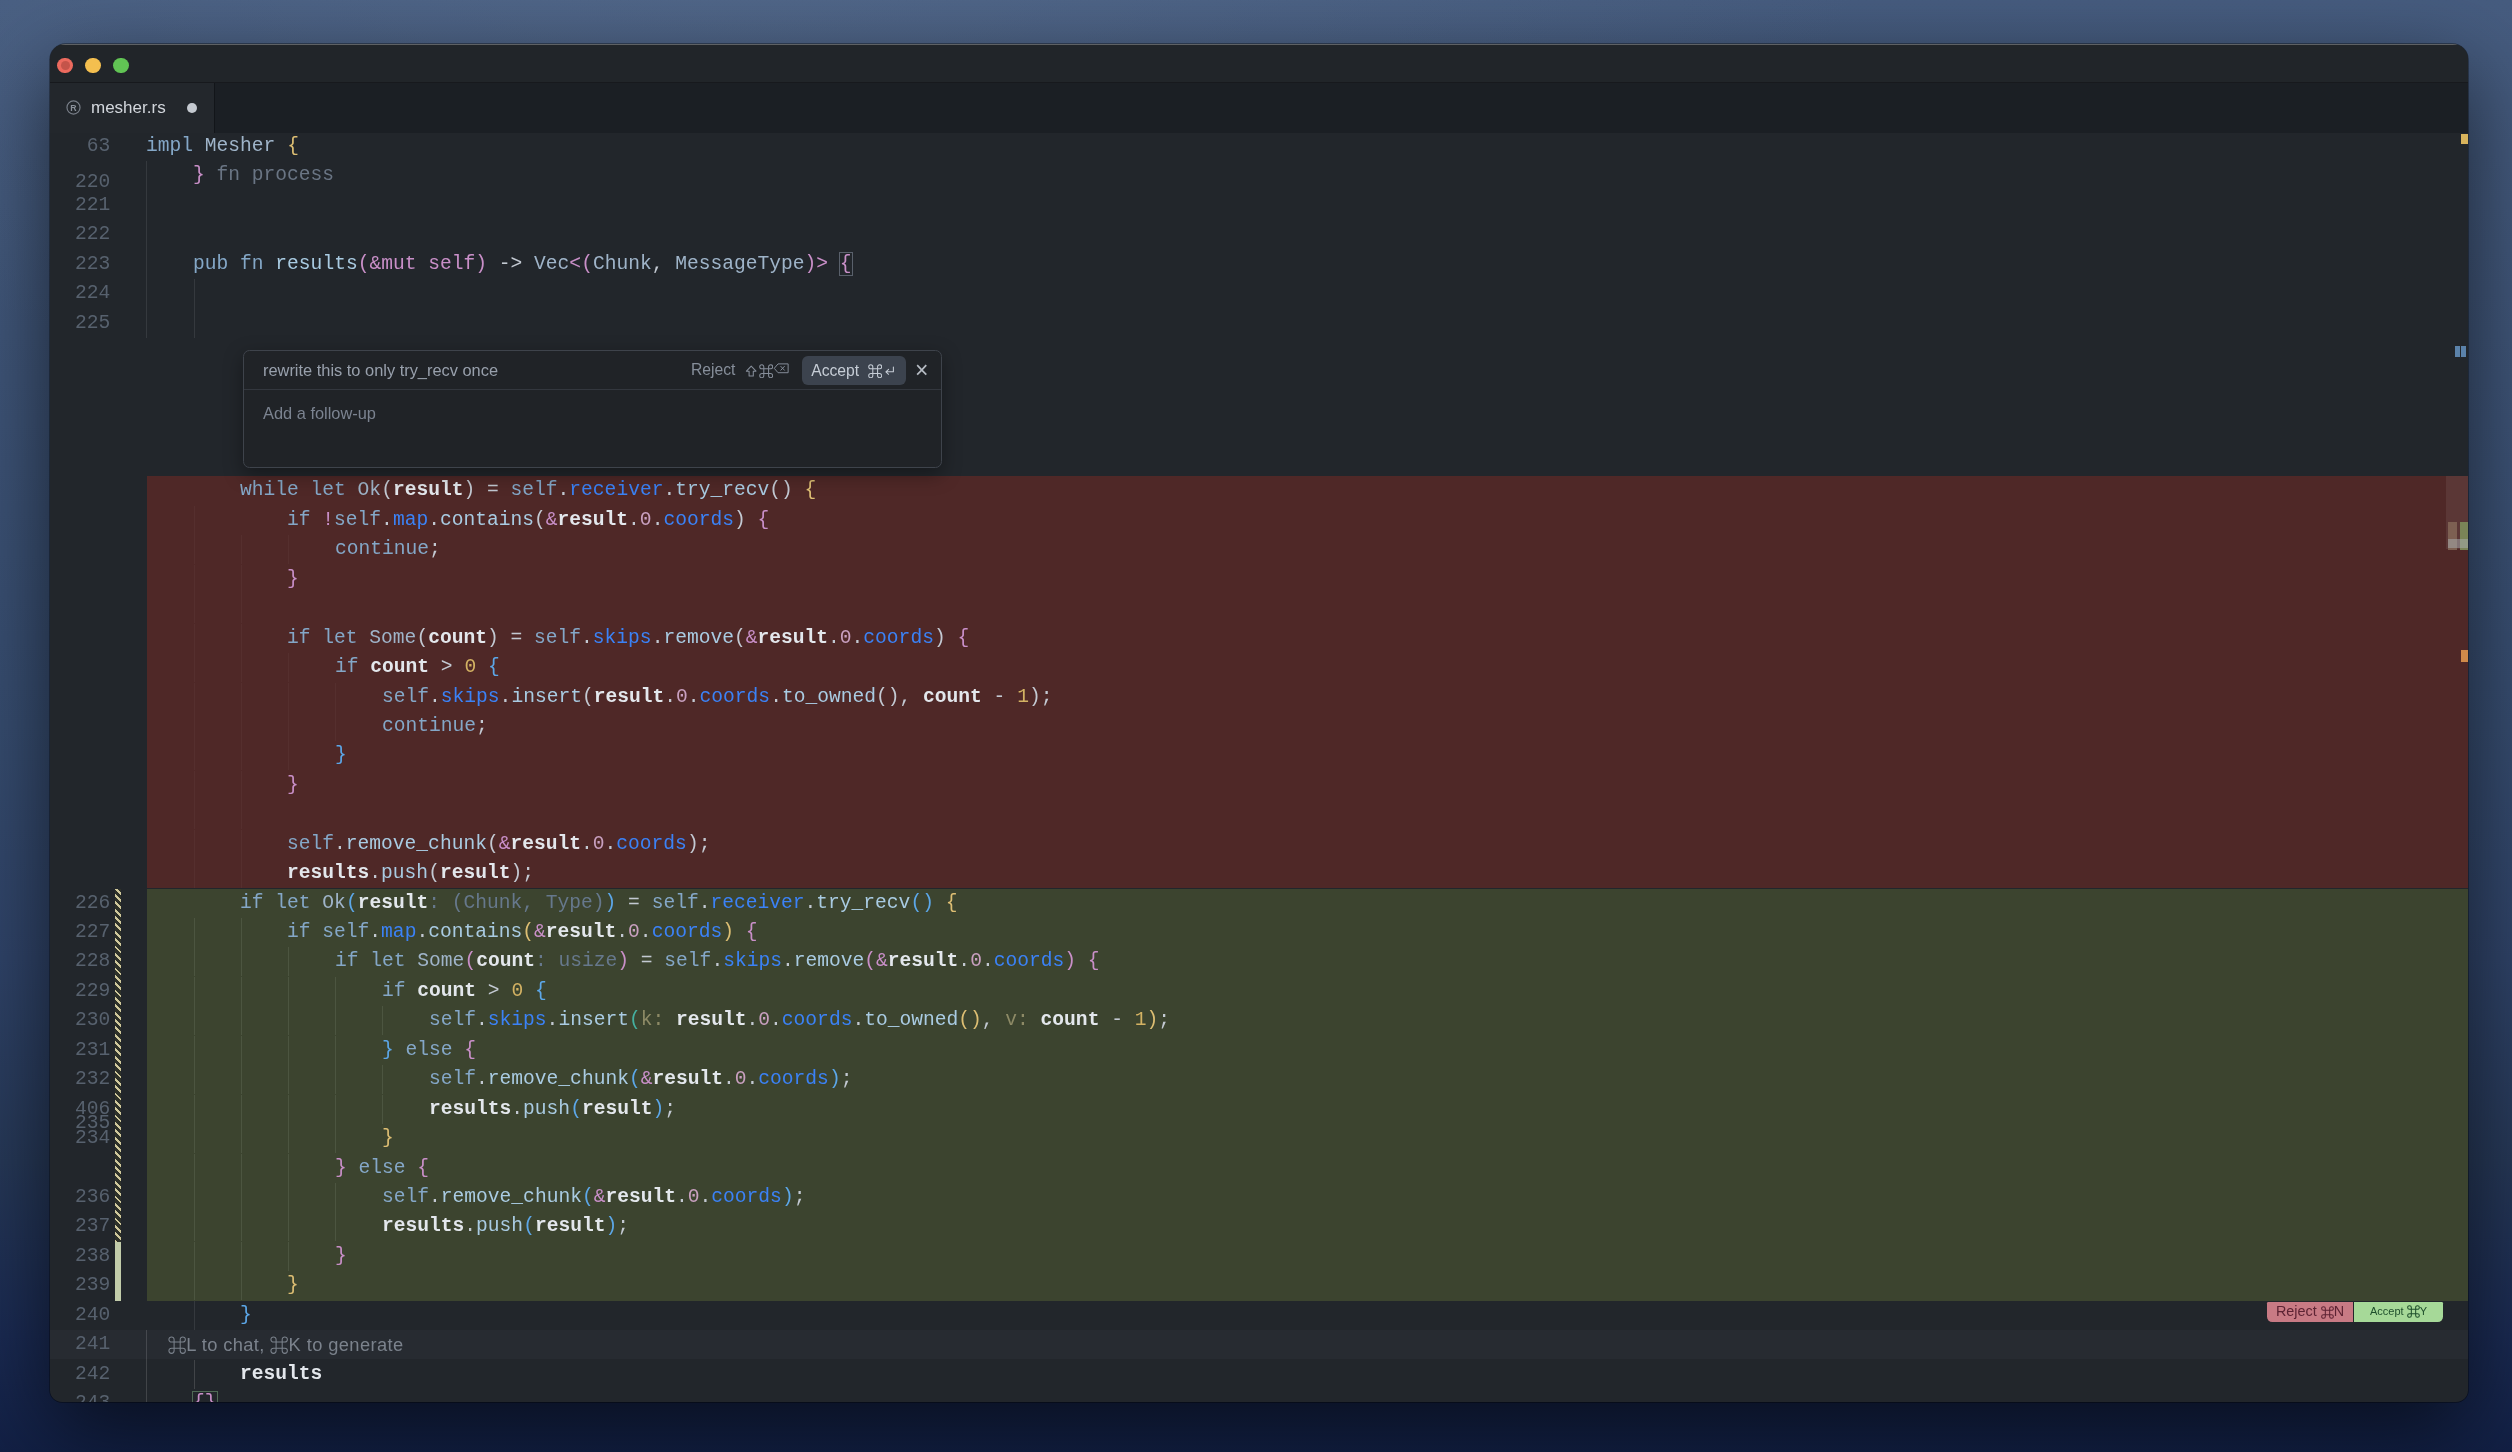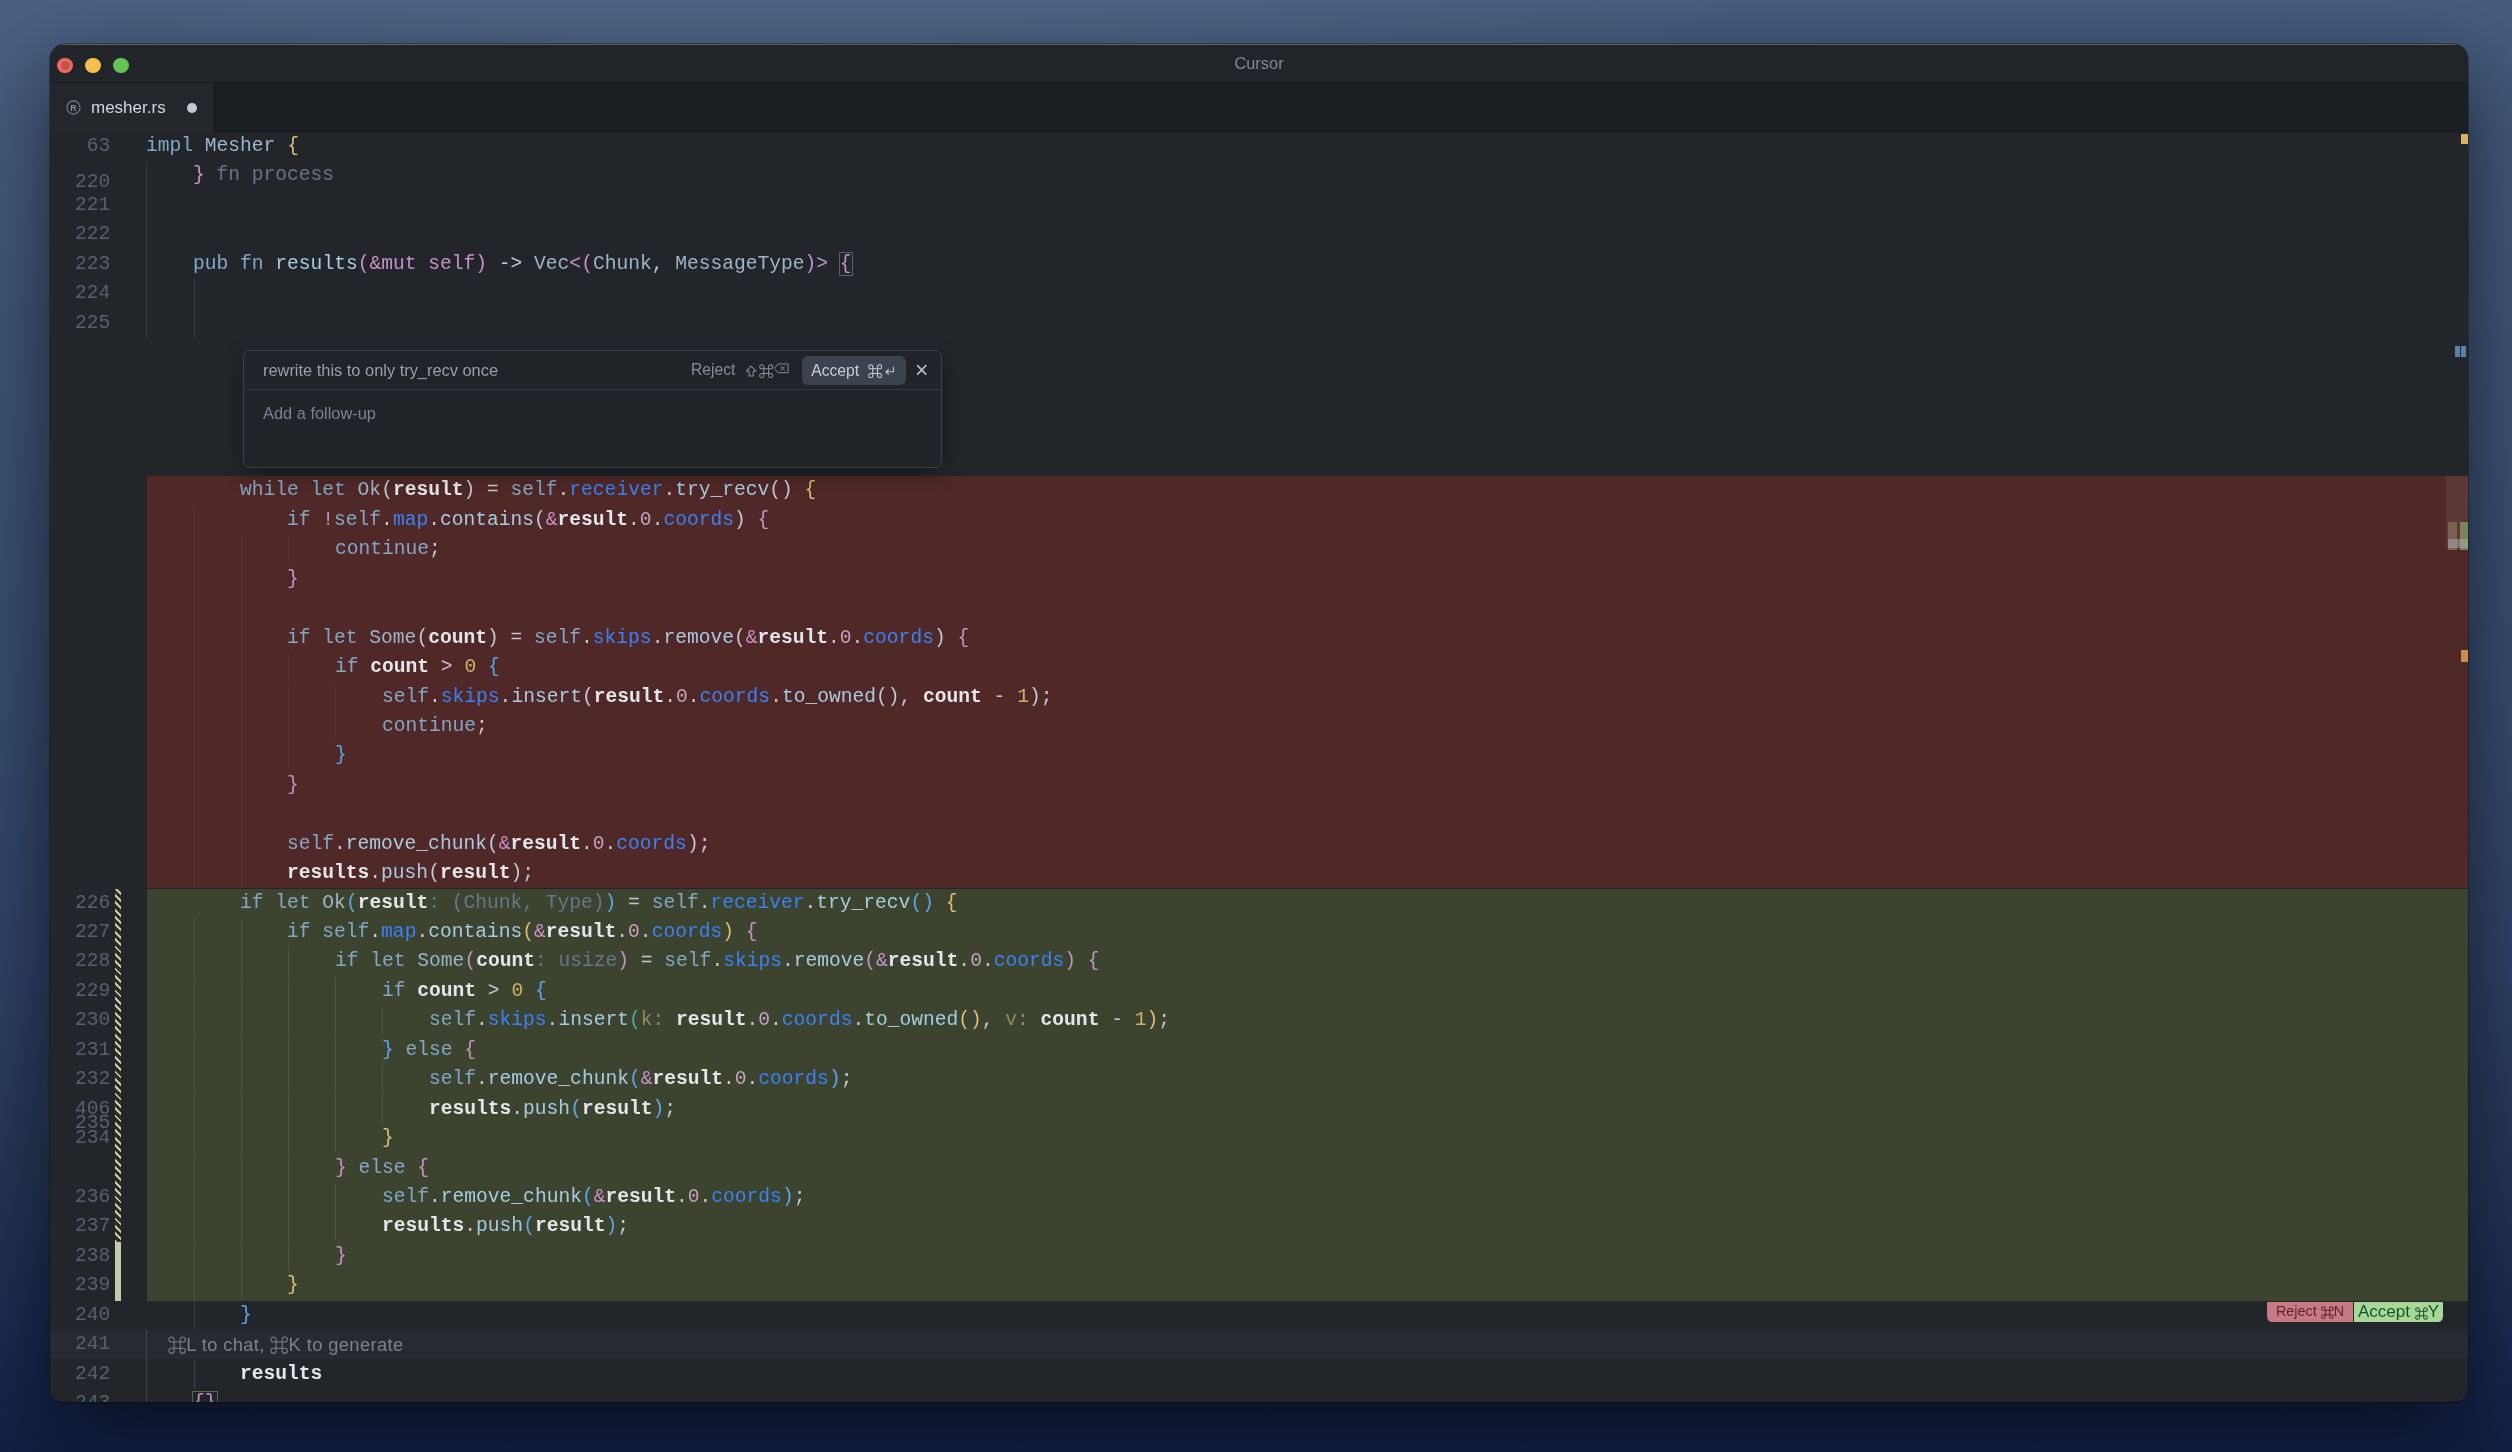--- a/index.html
+++ b/index.html
@@ -43,30 +43,29 @@
 .x{position:absolute;left:671px;top:0px;color:#b6bcc4;font-size:23px;font-weight:400}
 .csep{position:absolute;left:0;top:38px;width:100%;height:1px;background:#33373e}
 .crow2{position:absolute;left:19px;top:39px;height:47px;line-height:47px;color:#7b8390;font-size:16.4px}
 .crow3{position:absolute;left:0;top:82px;width:100%;height:35px;line-height:35px}
 .auto{position:absolute;left:19px;color:#d3d7dd;font-size:15.7px}
 .chv{position:absolute;left:60px;top:2px;color:#7b8390}
 .esel{position:absolute;left:544px;color:#949ca8;font-size:15.7px}
 .chv2{color:#7b8390}
 .upbtn{position:absolute;left:665px;top:6.5px;width:21.6px;height:21.6px;border-radius:50%;background:#596068;text-align:center;line-height:19.6px}
 .rbtn{position:absolute;left:2217px;top:1258px;width:86px;height:19.6px;background:#c87a84;color:#5d2333;font-size:14.4px;line-height:19.6px;text-align:center;border-radius:1.3px 0 0 5.2px}
-.abtn{position:absolute;left:2304px;top:1258px;width:89px;height:19.6px;background:#a6d998;color:#1f4f2c;font-size:17px;line-height:19.6px;text-align:center;border-radius:0 1.3px 5.2px 0}
+.abtn{position:absolute;left:2304px;top:1258px;width:89px;height:19.6px;background:#a6d998;color:#1f4f2c;font-size:11px;line-height:19.6px;text-align:center;border-radius:0 1.3px 5.2px 0}
 .mark{position:absolute}
 </style></head><body>
 <div class="win">
 <div class="tbar"></div>
 <div class="tl" style="left:7.2px;background:#ec6a5e"></div>
 <div class="tl" style="left:35px;background:#f4bf4f"></div>
 <div class="tl" style="left:63px;background:#61c454"></div>
 <div class="tl" style="left:10.5px;top:17px;width:9.2px;height:9.2px;background:#c4544a;z-index:5"></div>
-<div class="title">Cursor</div>
 <div class="tabbar"></div>
 <div class="tab">
       <span class="tabico"><svg width="17" height="17" viewBox="0 0 26 26" style="display:inline-block" xmlns="http://www.w3.org/2000/svg">
           <circle cx="13" cy="13" r="10" fill="none" stroke="#787e88" stroke-width="1.8"></circle>
           <text x="13" y="18" font-family="Liberation Sans" font-size="13.5" font-weight="bold" fill="#8b919b" text-anchor="middle">R</text>
         </svg></span>
       <span class="tablbl">mesher.rs</span>
       <span class="tabdot"></span>
     </div>
 <div class="redblk"></div>

